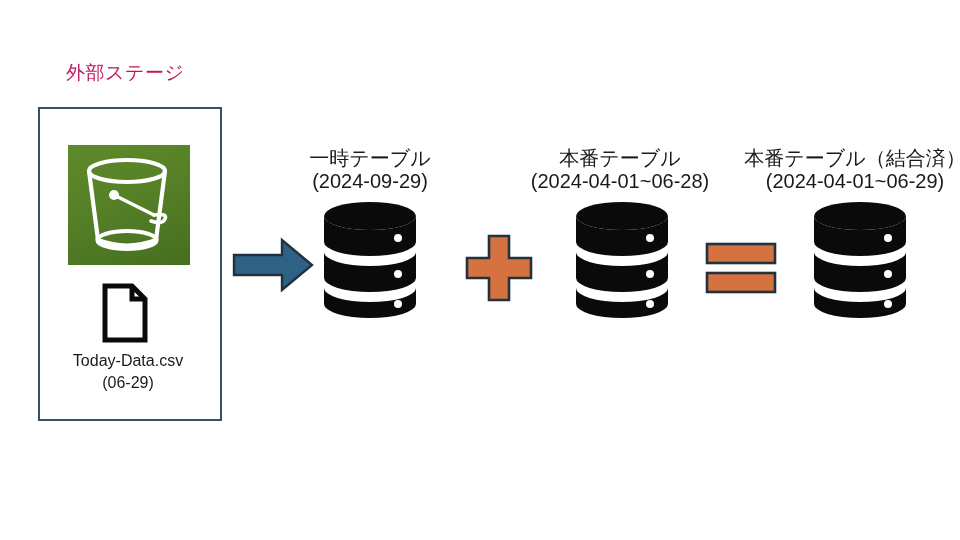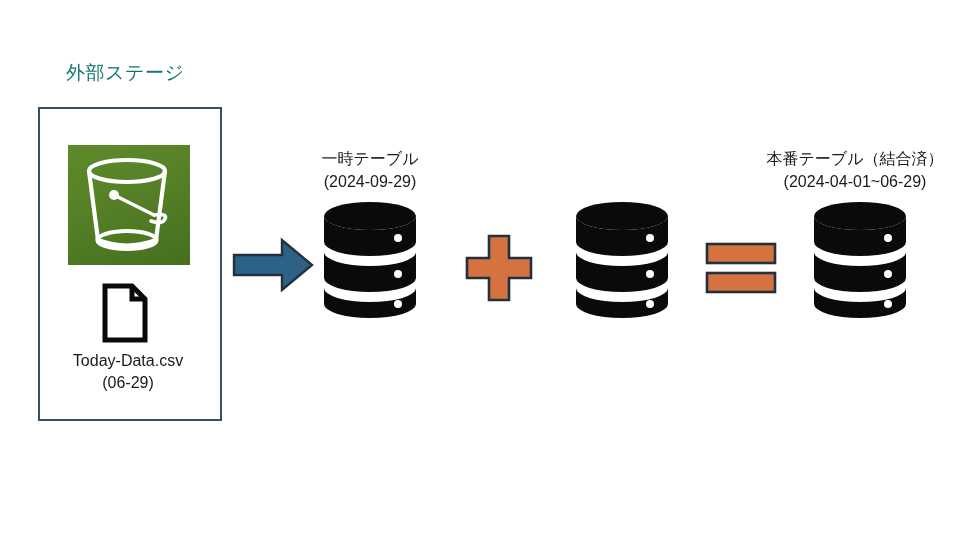--- a/index.html
+++ b/index.html
@@ -17,21 +17,21 @@
     background: #ffffff;
     overflow: hidden;
   }
 
   
   .stage-title {
     position: absolute;
     left: 66px;
     top: 60px;
     font-size: 19px;
-    color: #0f766e;
+    color: #be185d;
     letter-spacing: 0.5px;
     white-space: nowrap;
   }
 
   
   .stage-box {
     position: absolute;
     left: 38px;
     top: 107px;
     width: 184px;
@@ -81,21 +81,21 @@
     top: 237px;
     width: 82px;
     height: 56px;
   }
   .arrow svg { display: block; width: 100%; height: 100%; }
 
   
   .node-caption {
     position: absolute;
     text-align: center;
-    font-size: 16px;
+    font-size: 20px;
     line-height: 23px;
     color: #1a1a1a;
     white-space: nowrap;
   }
   .node-caption .cap-name { display: block; }
   .node-caption .cap-range { display: block; }
 
   .cap-tmp   { left: 255px;  top: 147px; width: 230px; }
   .cap-prod  { left: 490px;  top: 147px; width: 260px; }
   .cap-merged{ left: 740px;  top: 147px; width: 230px; }
@@ -193,20 +193,24 @@
       </g>
     </svg>
   </div>
 
   <div class="plus">
     <svg viewBox="0 0 70 70" xmlns="http://www.w3.org/2000/svg">
       <path d="M25 3 L45 3 L45 25 L67 25 L67 45 L45 45 L45 67 L25 67 L25 45 L3 45 L3 25 L25 25 Z" fill="#d4733f" stroke="#22313d" stroke-width="2.6" stroke-linejoin="miter"></path>
     </svg>
   </div>
 
+  <div class="node-caption cap-prod">
+    <span class="cap-name">本番テーブル</span>
+    <span class="cap-range">(2024-04-01~06-28)</span>
+  </div>
 
   <div class="db db-prod">
     <svg viewBox="0 0 104 124" xmlns="http://www.w3.org/2000/svg">
       <g fill="#0a0a0a">
         <path d="M6 18 v26 a46 14 0 0 0 92 0 v-26 a46 14 0 0 1 -92 0 z"></path>
         <path d="M6 54 v26 a46 14 0 0 0 92 0 v-26 a46 14 0 0 1 -92 0 z"></path>
         <path d="M6 90 v16 a46 14 0 0 0 92 0 v-16 a46 14 0 0 1 -92 0 z"></path>
         <ellipse cx="52" cy="18" rx="46" ry="14"></ellipse>
       </g>
       <g fill="#ffffff">

